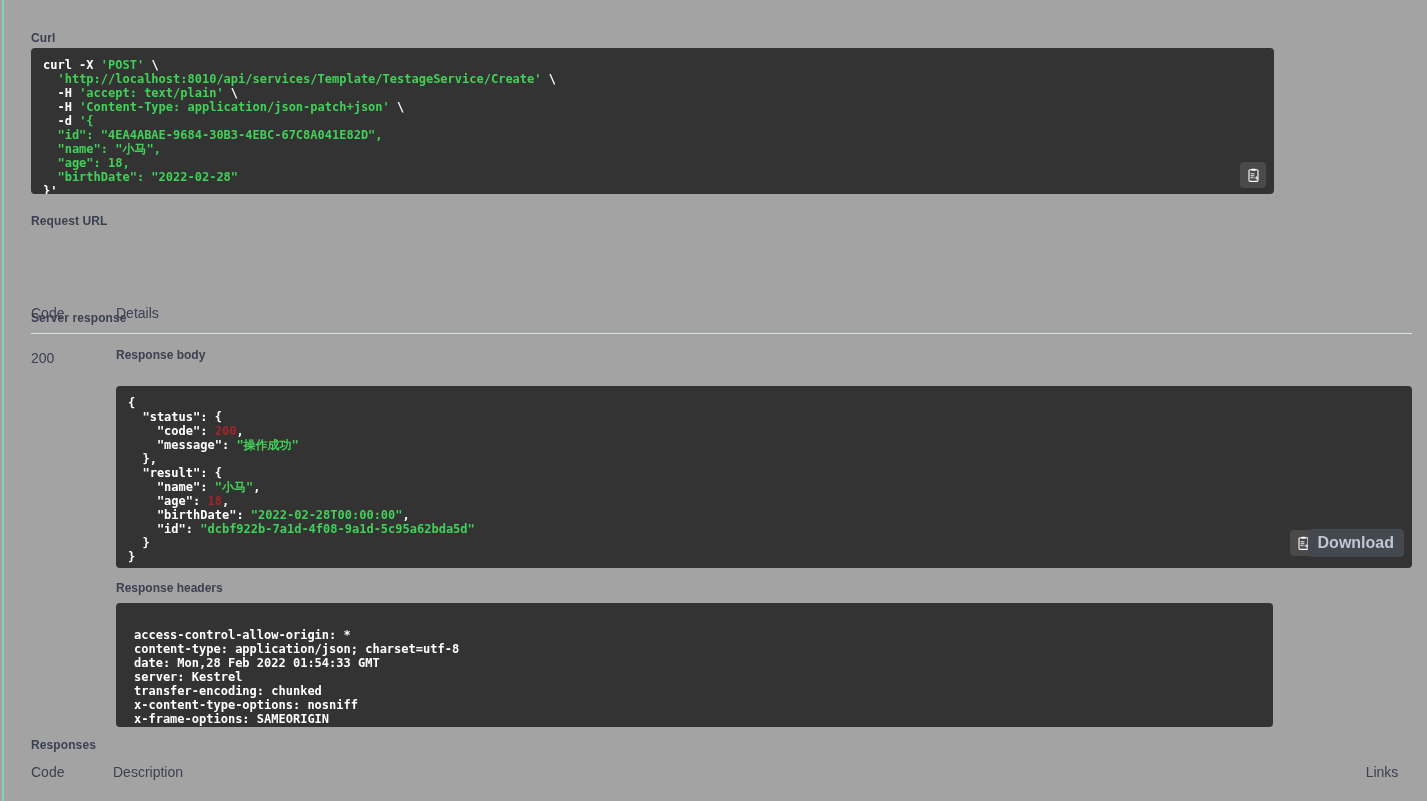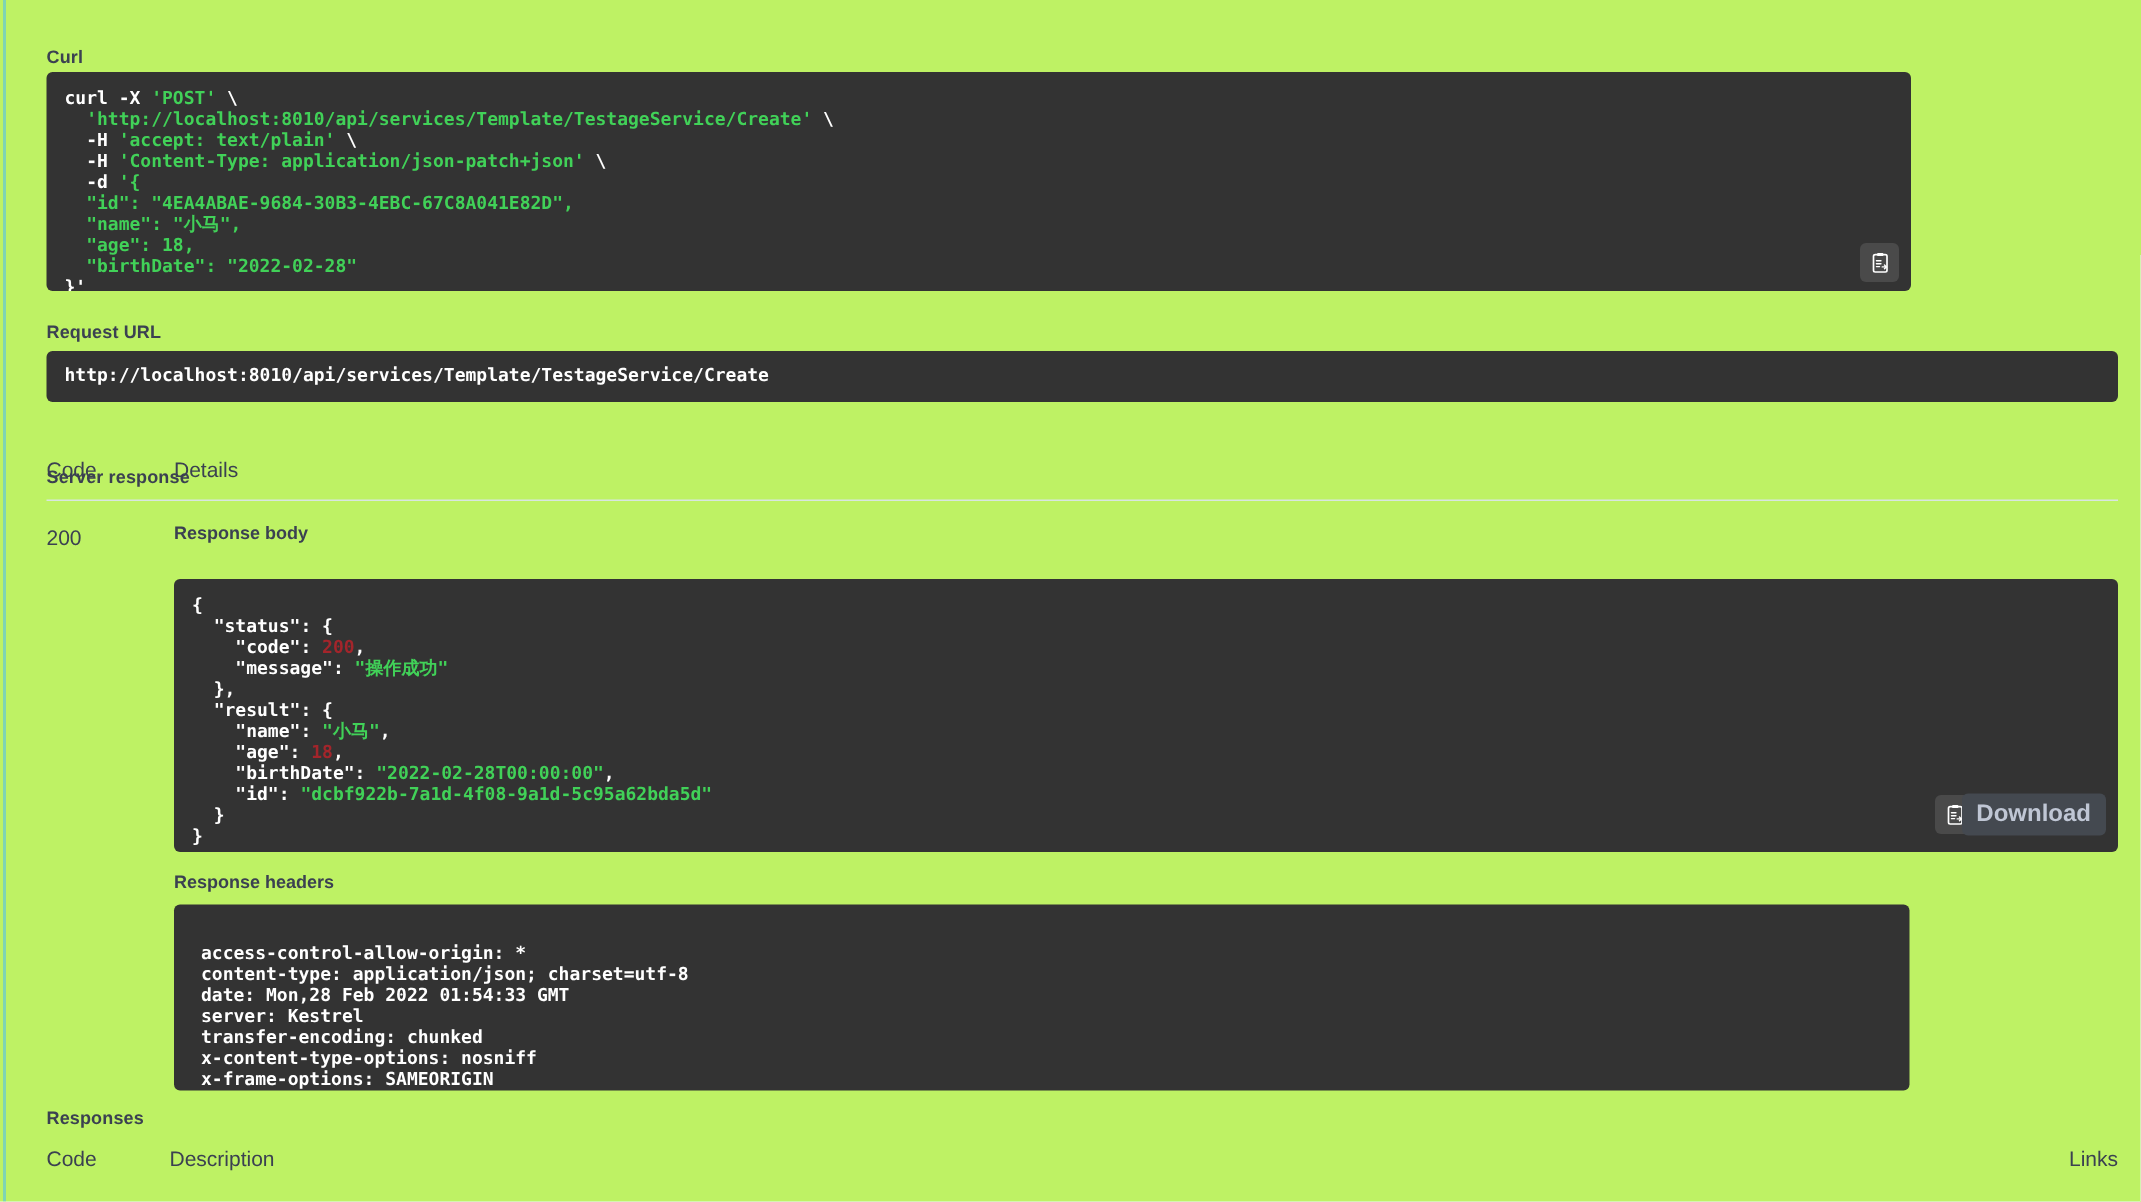--- a/index.html
+++ b/index.html
@@ -9,21 +9,21 @@
     width: 1427px;
     height: 801px;
     overflow: hidden;
     background: #e8f6f0;
     font-family: "Liberation Sans", sans-serif;
   }
   #page {
     position: relative;
     width: 1427px;
     height: 801px;
-    background: #bef264;
+    background: #a3a3a3;
     padding-left: 30px;
     padding-top: 0;
   }
   .edge-rule {
     position: absolute;
     left: 2px;
     top: 0;
     width: 2px;
     height: 801px;
     background: #7fd4b4;
@@ -157,21 +157,21 @@
   #responses-label { position: absolute; left: 31px; top: 738px; }
   #responses-table {
     position: absolute; left: 31px; top: 764px;
     width: 1381px;
     display: flex;
     font-size: 14px;
     color: #3b4151;
   }
   #responses-table .c-code { width: 82px; }
   #responses-table .c-desc { flex: 1; }
-  #responses-table .c-links { width: 60px; text-align: right; }
+  #responses-table .c-links { width: 60px; text-align: center; }
 </style>
 </head>
 <body>
 
 <div id="page">
 
   <div class="edge-rule"></div>
 
   <div id="curl-label" class="section-label">Curl</div>
 
@@ -191,23 +191,20 @@
         <rect x="3.2" y="1.8" width="9.6" height="12.4" rx="1.2" fill="none" stroke="#ffffff" stroke-width="1.2"></rect>
         <rect x="5.8" y="0.7" width="4.4" height="2.2" rx="0.6" fill="#ffffff"></rect>
         <path d="M5.3 6.2h3.2M5.3 8.3h3.2M5.3 10.4h2.2" stroke="#ffffff" stroke-width="1" stroke-linecap="round"></path>
         <path d="M9.4 10.6h2.6M11 9.3l1.4 1.3-1.4 1.3" fill="none" stroke="#ffffff" stroke-width="1" stroke-linecap="round" stroke-linejoin="round"></path>
       </svg>
     </button>
   </div>
 
   <div id="requrl-label" class="section-label">Request URL</div>
 
-  <div id="requrl-block" class="code-block">
-    <pre>http://localhost:8010/api/services/Template/TestageService/Create</pre>
-  </div>
 
   <div id="serverresp-label" class="section-label">Server response</div>
 
   <div id="resp-table">
 
     <div class="resp-head">
       <div class="c-code">Code</div>
       <div class="c-details">Details</div>
     </div>
 

